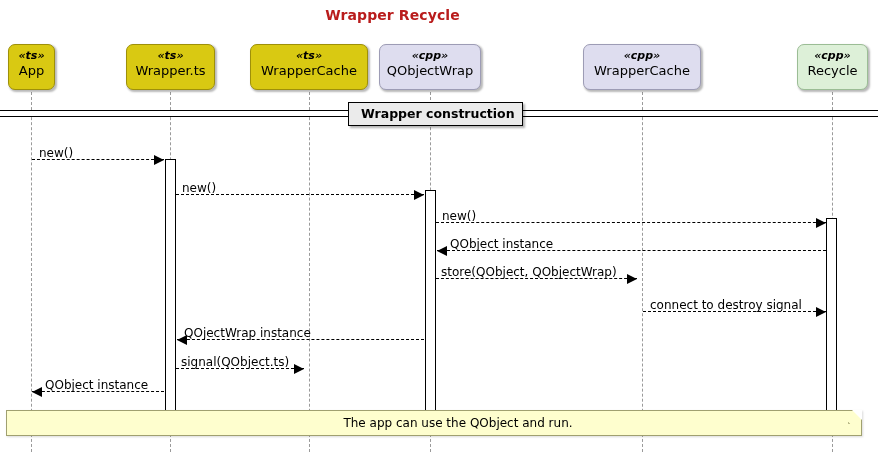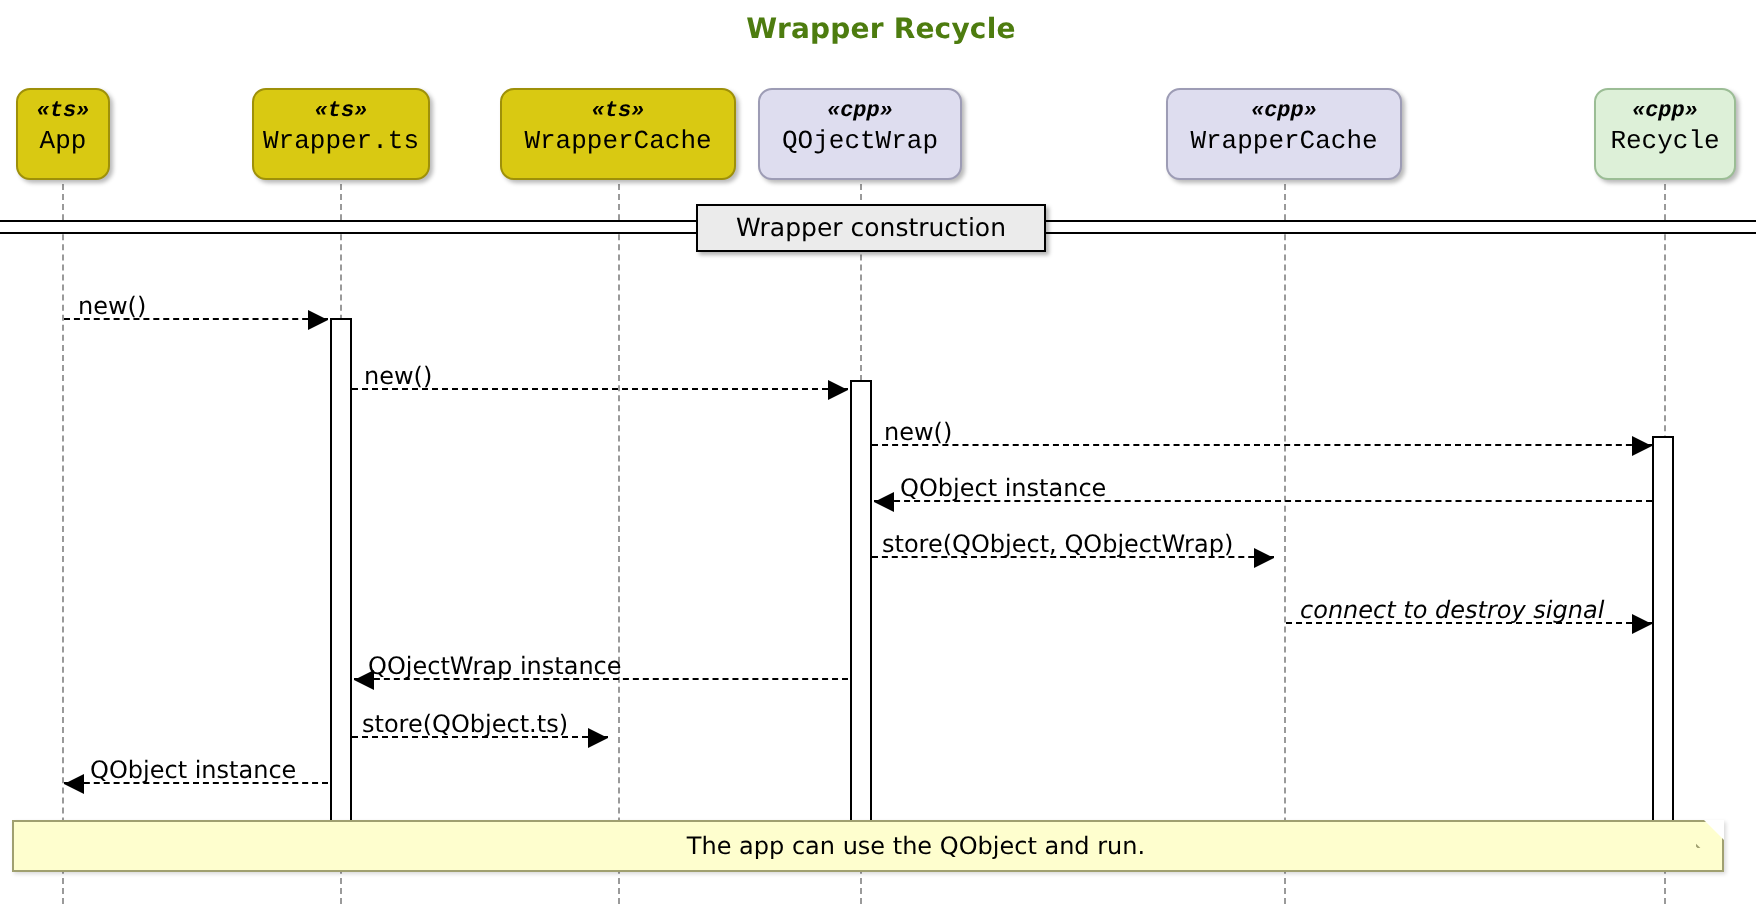--- a/index.html
+++ b/index.html
@@ -20,36 +20,34 @@
 
   
   .diagram-title {
     position: absolute;
     top: 7px;
     left: 0;
     width: 785px;
     text-align: center;
     font-size: 14px;
     font-weight: bold;
-    color: #4d7c0f;
+    color: #b91c1c;
     letter-spacing: 0.1px;
-    padding-left: 48px;
   }
 
   
   .participant {
     position: absolute;
     box-sizing: border-box;
     border: 1px solid #a0a0a0;
     border-radius: 7px;
     text-align: center;
     padding-top: 5px;
     box-shadow: 1.5px 1.5px 2px rgba(0,0,0,0.28);
     line-height: 1.15;
-    font-family: Liberation Mono, monospace;
   }
   .participant.ts   { background: #D9C912; border-color: #9e9009; }
   .participant.cpp  { background: #DEDDEF; border-color: #9d9cb5; }
   .participant.qobj { background: #DDF0D8; border-color: #9bbd95; }
 
   .stereo {
     font-size: 11px;
     font-style: italic;
     font-weight: bold;
     color: #000;
@@ -86,21 +84,21 @@
     border-top: 1.6px solid #000;
     border-bottom: 1.6px solid #000;
     background: #ffffff;
   }
   .divider-box {
     position: absolute;
     box-sizing: border-box;
     background: #EBEBEB;
     border: 1.6px solid #000;
     font-size: 12.5px;
-    font-weight: normal;
+    font-weight: bold;
     color: #000;
     text-align: center;
     padding: 3px 12px 4px 12px;
     white-space: nowrap;
     box-shadow: 1.5px 1.5px 2px rgba(0,0,0,0.3);
   }
 
   
   .msg-line {
     position: absolute;
@@ -199,21 +197,21 @@
       <div class="participant ts" style="left: 126px; top: 44px; width: 89px; height: 46px;">
         <span class="stereo">«ts»</span>
         <span class="pname">Wrapper.ts</span>
       </div>
       <div class="participant ts" style="left: 250px; top: 44px; width: 118px; height: 46px;">
         <span class="stereo">«ts»</span>
         <span class="pname">WrapperCache</span>
       </div>
       <div class="participant cpp" style="left: 379px; top: 44px; width: 102px; height: 46px;">
         <span class="stereo">«cpp»</span>
-        <span class="pname">QOjectWrap</span>
+        <span class="pname">QObjectWrap</span>
       </div>
       <div class="participant cpp" style="left: 583px; top: 44px; width: 118px; height: 46px;">
         <span class="stereo">«cpp»</span>
         <span class="pname">WrapperCache</span>
       </div>
       <div class="participant qobj" style="left: 797px; top: 44px; width: 71px; height: 46px;">
         <span class="stereo">«cpp»</span>
         <span class="pname">Recycle</span>
       </div>
     </div>
@@ -240,27 +238,27 @@
       <div class="arrow-head right" style="top: 218px; left: 816px;"></div>
       <div class="msg-label" style="left: 442px; top: 210px;">new()</div>
       <div class="msg-line" style="left: 437px; width: 389px; top: 250px;"></div>
       <div class="arrow-head left" style="top: 246px; left: 437px;"></div>
       <div class="msg-label" style="left: 450px; top: 238px;">QObject instance</div>
       <div class="msg-line" style="left: 436px; width: 201px; top: 278px;"></div>
       <div class="arrow-head right" style="top: 274px; left: 627px;"></div>
       <div class="msg-label" style="left: 441px; top: 266px;">store(QObject, QObjectWrap)</div>
       <div class="msg-line" style="left: 643px; width: 183px; top: 311px;"></div>
       <div class="arrow-head right" style="top: 307px; left: 816px;"></div>
-      <div class="msg-label" style="left: 650px; top: 299px; font-style: italic;">connect to destroy signal</div>
+      <div class="msg-label" style="left: 650px; top: 299px;">connect to destroy signal</div>
       <div class="msg-line" style="left: 177px; width: 247px; top: 339px;"></div>
       <div class="arrow-head left" style="top: 335px; left: 177px;"></div>
       <div class="msg-label" style="left: 184px; top: 327px;">QOjectWrap instance</div>
       <div class="msg-line" style="left: 176px; width: 128px; top: 368px;"></div>
       <div class="arrow-head right" style="top: 364px; left: 294px;"></div>
-      <div class="msg-label" style="left: 181px; top: 356px;">store(QObject.ts)</div>
+      <div class="msg-label" style="left: 181px; top: 356px;">signal(QObject.ts)</div>
       <div class="msg-line" style="left: 32px; width: 132px; top: 391px;"></div>
       <div class="arrow-head left" style="top: 387px; left: 32px;"></div>
       <div class="msg-label" style="left: 45px; top: 379px;">QObject instance</div>
     </div>
 
   <div id="note-layer">
       <div class="note" style="left: 6px; top: 410px; width: 856px; height: 26px;">
         <span class="note-text">The app can use the QObject and run.</span>
         <div class="note-fold"></div>
         <div class="note-fold-edge"></div>

